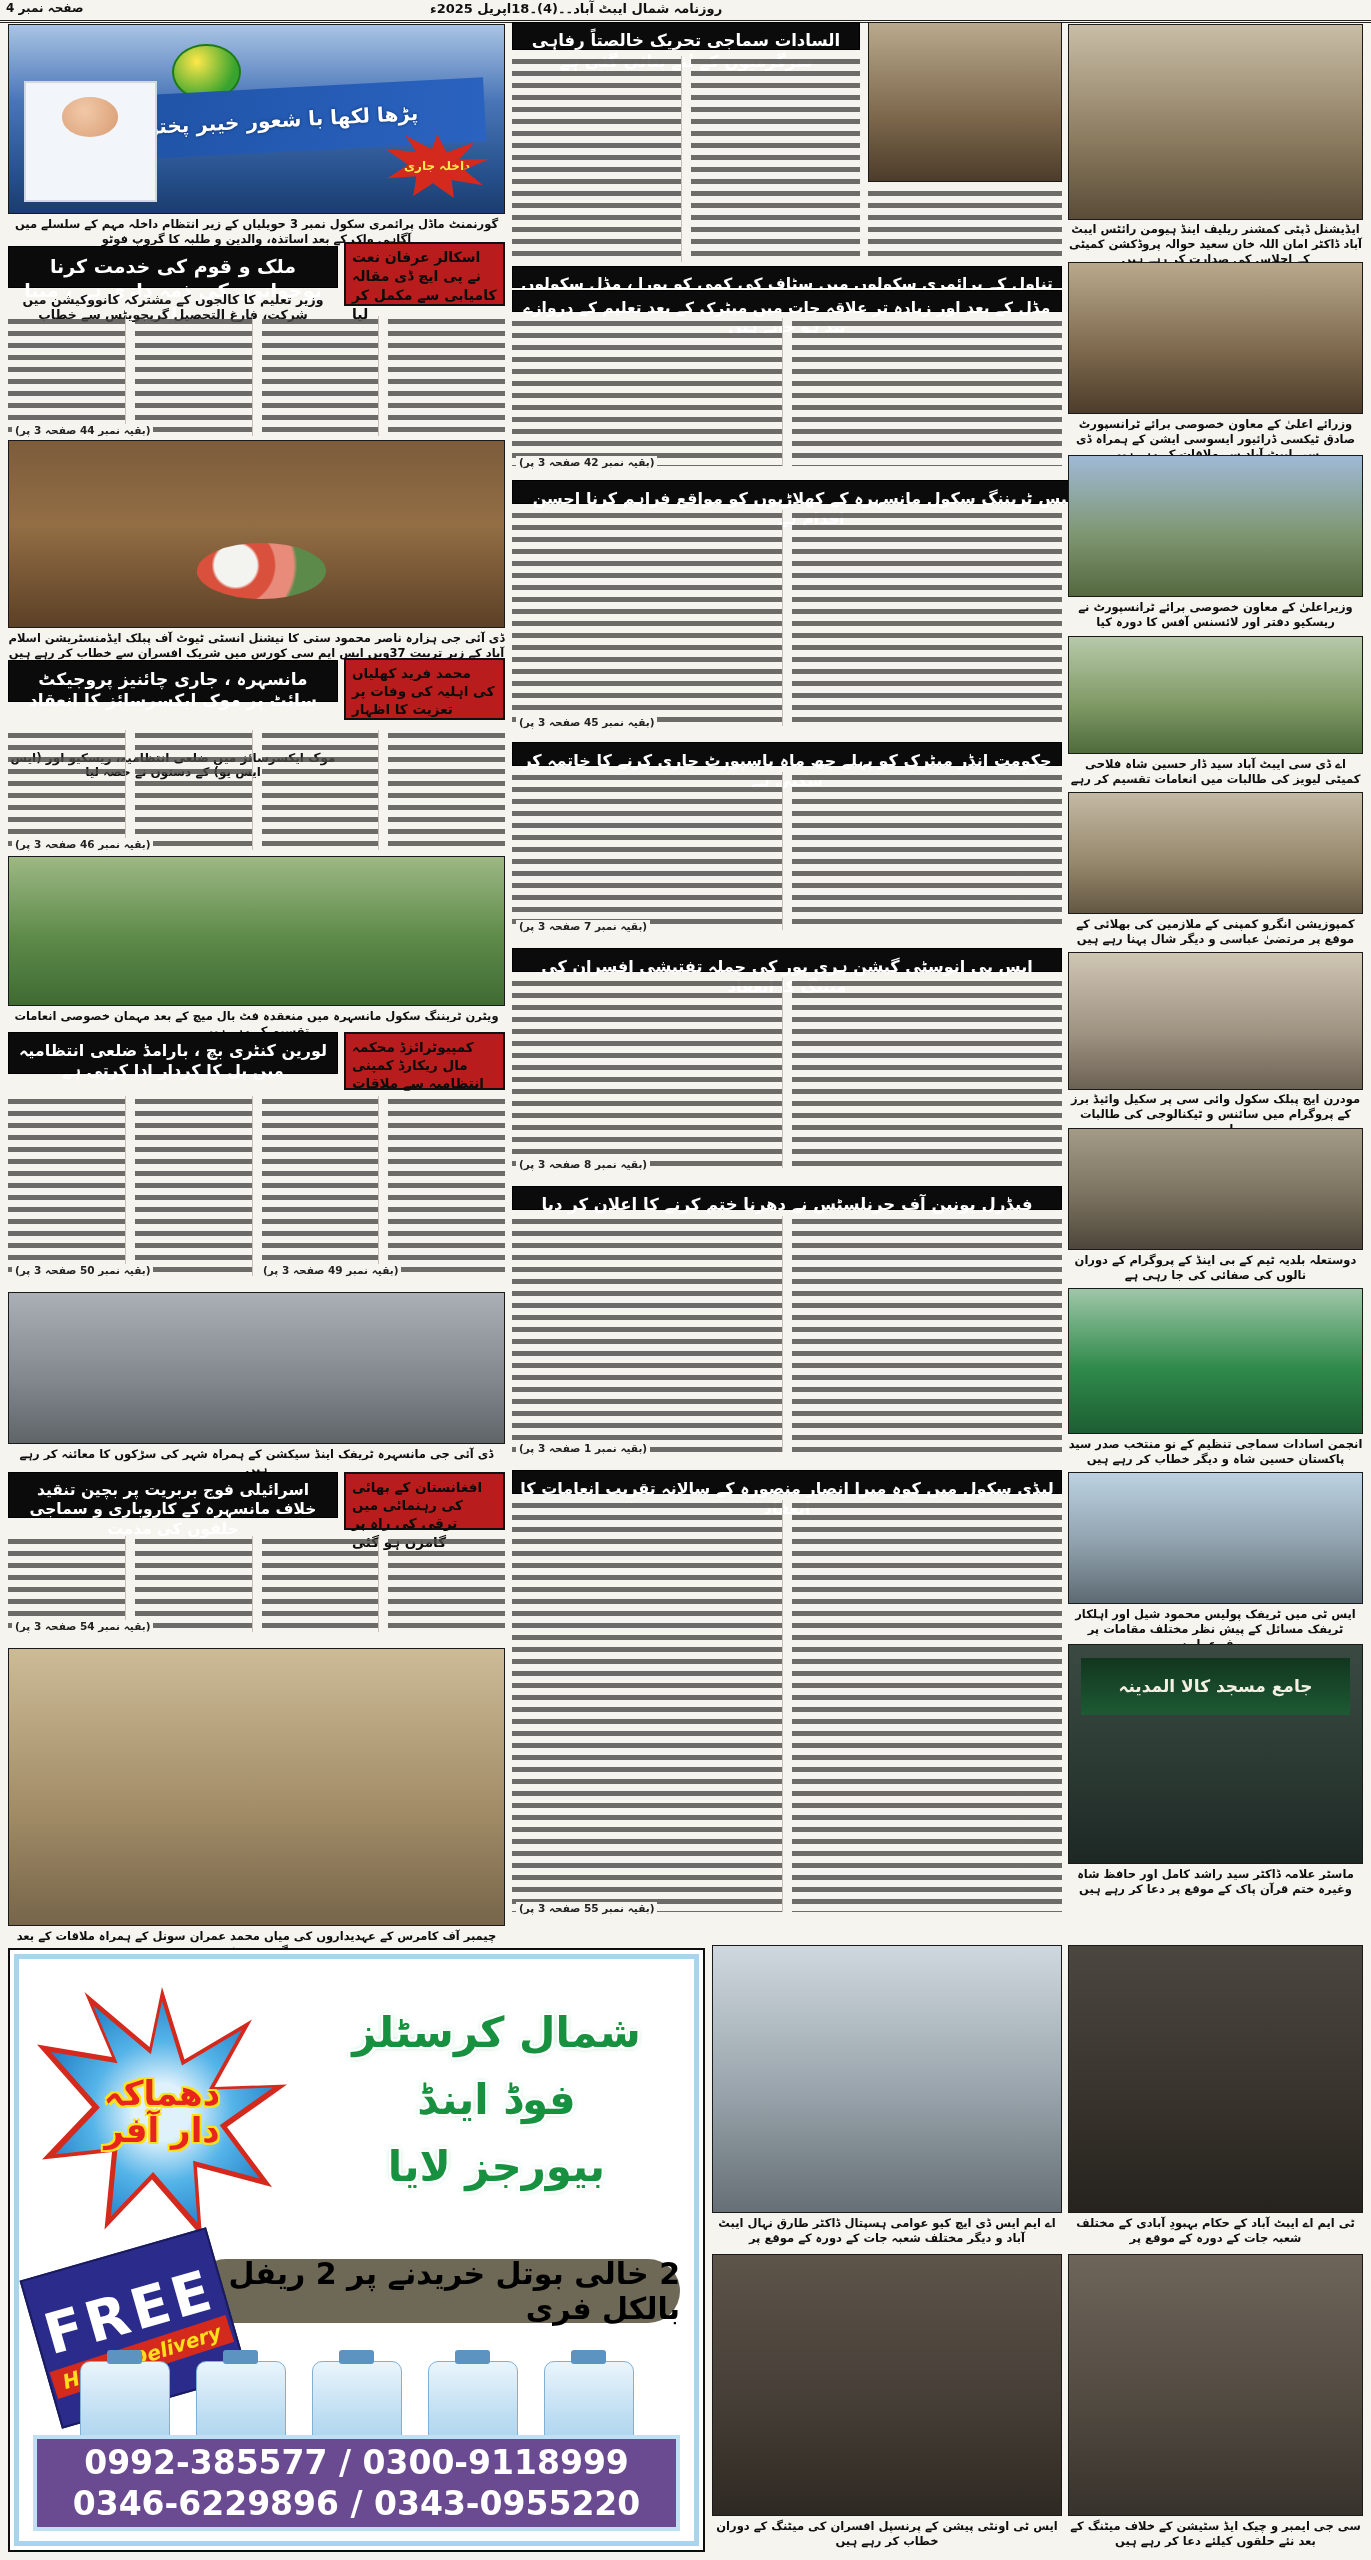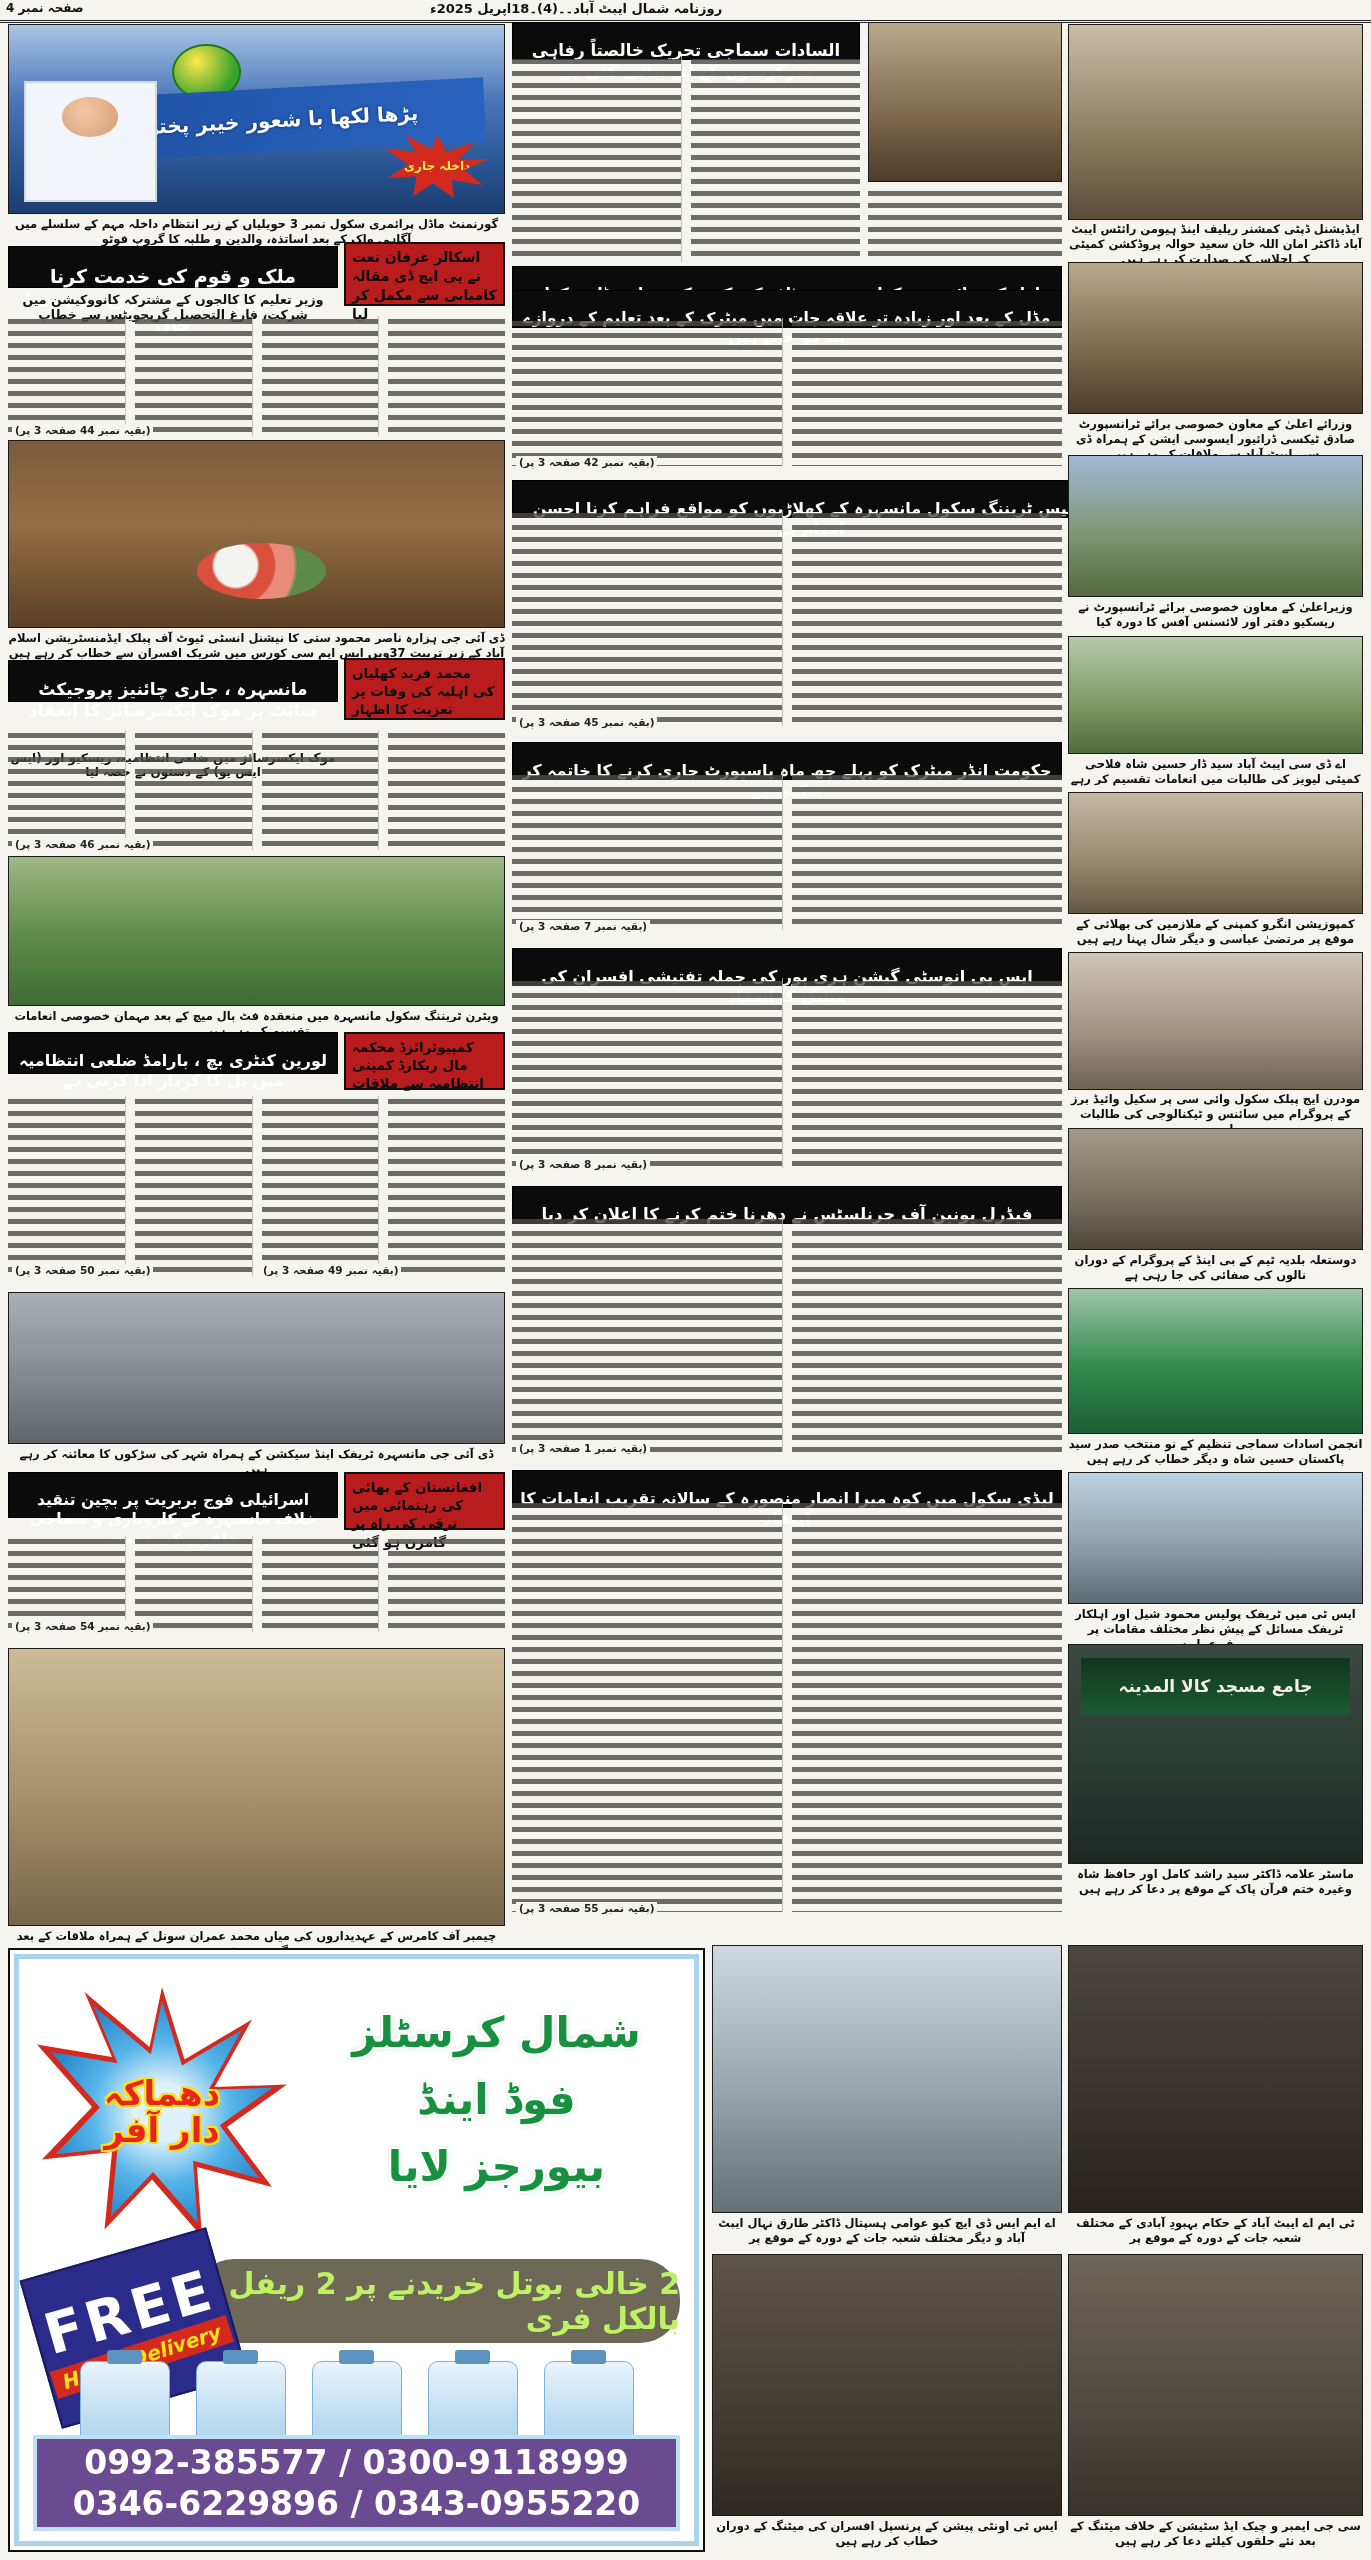--- a/index.html
+++ b/index.html
@@ -26,21 +26,21 @@
   .pr8{background:linear-gradient(180deg,#9fc6a8 0%,#2f8a4b 55%,#1d5e33 100%);}
   .pr9{background:linear-gradient(180deg,#bcd2e2 0%,#8fa0ac 55%,#5d6a73 100%);}
   .pr10{background:linear-gradient(180deg,#3a4a42 0%,#2c3a34 55%,#1d2824 100%);}
   .pb1{background:linear-gradient(180deg,#cfd8de 0%,#98a3ab 55%,#666f75 100%);}
   .pb2{background:linear-gradient(180deg,#5d544a 0%,#463f37 55%,#2e2922 100%);}
   .pb3{background:linear-gradient(180deg,#4c4640 0%,#39342e 55%,#26221d 100%);}
   .pb4{background:linear-gradient(180deg,#6e655a 0%,#524b42 55%,#37322b 100%);}
   
   .cap{position:absolute;font-size:11.5px;font-weight:bold;text-align:center;line-height:1.3;color:#0e0e0e;}
   .hl{position:absolute;background:#0b0b0b;color:#fff;font-weight:bold;text-align:center;
-      border:1px solid #000;box-sizing:border-box;padding:18px 6px;line-height:1.25;}
+      border:1px solid #000;box-sizing:border-box;padding:8px 6px;line-height:1.25;}
   .hbx{position:absolute;background:#b91c1c;border:2px solid #111;color:#0c0c0c;font-weight:bold;
        text-align:left;box-sizing:border-box;padding:4px 6px;line-height:1.35;}
   .sub{position:absolute;font-size:13px;font-weight:bold;text-align:center;color:#131313;}
   
   .body{position:absolute;display:flex;gap:9px;}
   .body .col{flex:1;background:repeating-linear-gradient(to bottom,rgba(0,0,0,0) 0 3px,#4a4a46 3px 8px,rgba(0,0,0,0) 8px 12px);opacity:.8;}
   .body .col+.col{border-right:1px solid #b9b5ad;}
   .cont{position:absolute;font-size:10.5px;font-weight:bold;background:#f6f4ef;padding:0 3px;color:#222;}
   
   .bannerStrip{position:absolute;right:4%;left:6%;top:34%;height:34%;background:linear-gradient(100deg,#1d4fa0,#2a63c0);
@@ -64,22 +64,22 @@
   .bStar{position:absolute;inset:0;background:#d42a1e;
       clip-path:polygon(50% 0%,59% 29%,86% 13%,71% 40%,100% 39%,76% 56%,94% 80%,64% 72%,66% 100%,46% 77%,27% 97%,30% 66%,2% 69%,22% 48%,0% 23%,30% 28%,19% 2%,45% 24%);}
   .bStar2{position:absolute;inset:14px;background:radial-gradient(circle,#dff2fc 0 18%,#55b4e8 45%,#1976c0 85%);
       clip-path:polygon(50% 0%,59% 29%,86% 13%,71% 40%,100% 39%,76% 56%,94% 80%,64% 72%,66% 100%,46% 77%,27% 97%,30% 66%,2% 69%,22% 48%,0% 23%,30% 28%,19% 2%,45% 24%);}
   .burstTxt{position:absolute;inset:0;display:flex;flex-direction:column;align-items:center;justify-content:center;
       color:#e8251d;font-weight:900;font-size:34px;line-height:1.1;
       text-shadow:-2px -2px 0 #ffe11a,2px -2px 0 #ffe11a,-2px 2px 0 #ffe11a,2px 2px 0 #ffe11a;}
   .coName{position:absolute;right:20px;top:40px;left:300px;text-align:center;color:#17913f;font-weight:900;
       font-size:42px;line-height:1.6;
       text-shadow:-2px -2px 0 #fff,2px -2px 0 #fff,-2px 2px 0 #fff,2px 2px 0 #fff,0 0 6px #9dd7b2;}
-  .band{position:absolute;left:175px;right:14px;top:300px;height:84px;background:#6e6957;border-radius:40px;
-      color:#bef264;font-weight:bold;font-size:30px;display:flex;align-items:center;justify-content:center;}
+  .band{position:absolute;left:175px;right:14px;top:300px;height:64px;background:#6e6957;border-radius:40px;
+      color:#000000;font-weight:bold;font-size:30px;display:flex;align-items:center;justify-content:center;}
   .freeBadge{position:absolute;left:18px;top:292px;width:190px;height:150px;background:#2b2b8c;
       transform:rotate(-16deg);border:2px solid #1a1a5e;display:flex;flex-direction:column;align-items:center;justify-content:center;}
   .freeBadge .f1{color:#fff;font-weight:900;font-size:56px;letter-spacing:4px;line-height:1;}
   .freeBadge .f2{margin-top:4px;background:#d42a1e;color:#ffe11a;font-style:italic;font-weight:bold;font-size:20px;padding:2px 10px;transform:rotate(-2deg);}
   .bottles{position:absolute;left:14px;right:14px;top:398px;height:148px;display:flex;gap:26px;justify-content:center;align-items:flex-end;}
   .bottle{position:relative;width:88px;height:142px;background:linear-gradient(180deg,#eaf5fc 0%,#bcdcf2 40%,#8fc0e4 100%);
       border:1px solid #7fb0d6;border-radius:10px 10px 8px 8px;}
   .bottle .bcap{position:absolute;left:30%;top:-12px;width:40%;height:14px;background:#5c93c0;border-radius:3px;}
   .bottle .blbl{position:absolute;left:8%;bottom:14px;width:84%;background:#1d4f8c;color:#fff;font-size:11px;font-weight:bold;text-align:center;padding:2px 0;}
   .phones{position:absolute;left:14px;right:14px;bottom:10px;height:88px;background:#6a4b92;border:4px solid #bfe0f2;

